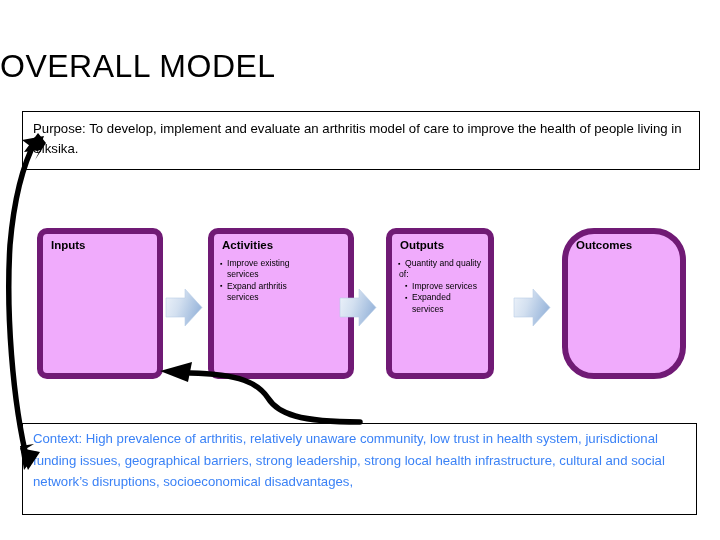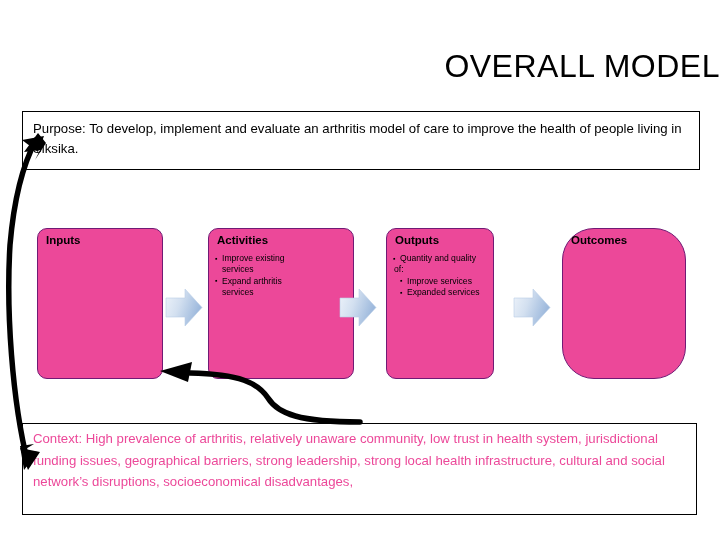--- a/index.html
+++ b/index.html
@@ -22,21 +22,21 @@
     width: 720px;
     height: 540px;
   }
 
   
   .slide-title {
     position: absolute;
     left: 0;
     top: 47px;
     width: 720px;
-    text-align: right;
+    text-align: left;
     font-size: 32px;
     font-weight: 400;
     letter-spacing: 0.5px;
     color: #000;
     line-height: 38px;
     white-space: nowrap;
   }
 
   
   .purpose-box {
@@ -58,24 +58,24 @@
     line-height: 20px;
     color: #000;
   }
 
   
   .col-box {
     position: absolute;
     top: 228px;
     width: 126px;
     height: 151px;
-    border: 1px solid #701a75;
+    border: 6px solid #701a75;
     border-radius: 10px;
     box-sizing: border-box;
-    background: #ec4899;
+    background: #f0abfc;
   }
   .col-box.c0 { left: 37px;  width: 126px; }
   .col-box.c1 { left: 208px; width: 146px; }
   .col-box.c2 { left: 386px; width: 108px; }
   .col-box.c3 { left: 562px; width: 124px; border-radius: 32px; }
 
   .col-head {
     position: absolute;
     left: 8px;
     top: 5px;
@@ -144,21 +144,21 @@
     box-sizing: border-box;
     background: #fff;
   }
   .context-text {
     position: absolute;
     left: 10px;
     top: 4px;
     width: 655px;
     font-size: 13.2px;
     line-height: 21.5px;
-    color: #ec4899;
+    color: #3b82f6;
   }
 
   
   .ink {
     position: absolute;
     left: 0;
     top: 0;
     width: 720px;
     height: 540px;
     pointer-events: none;

